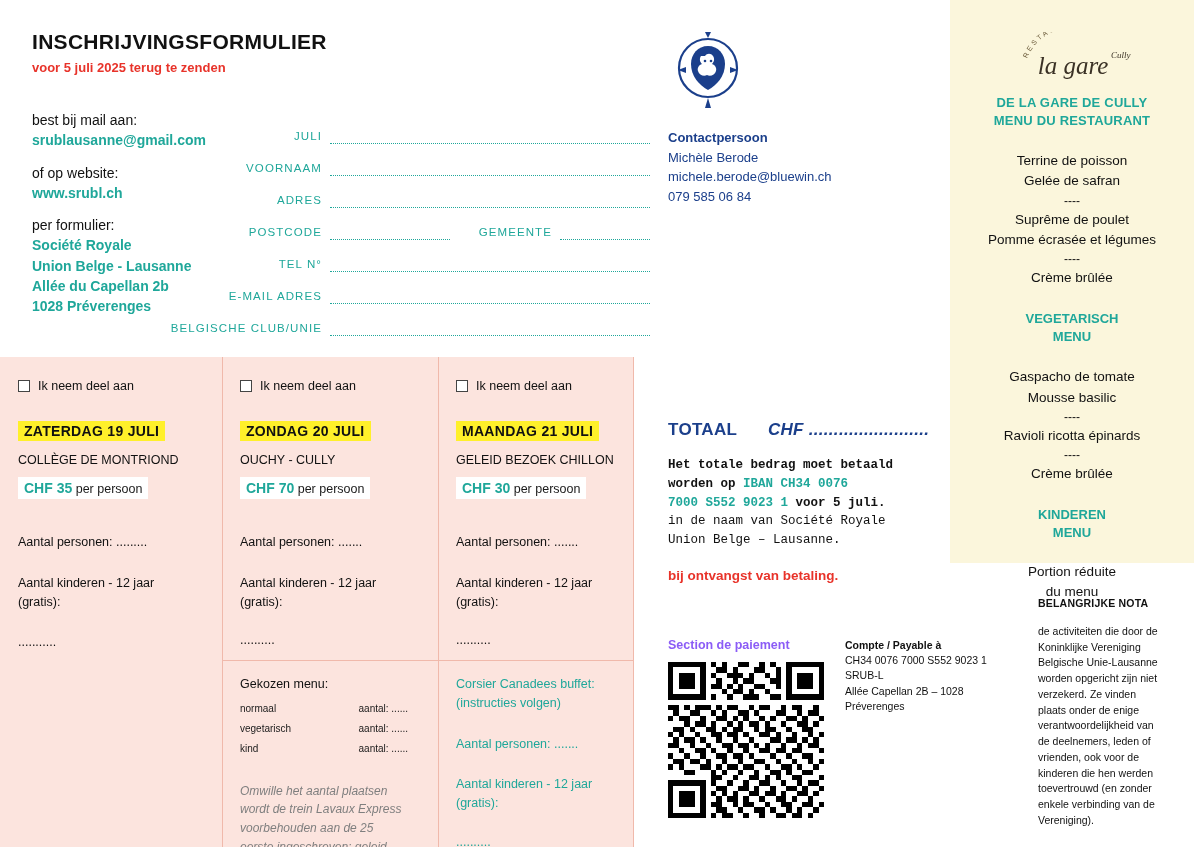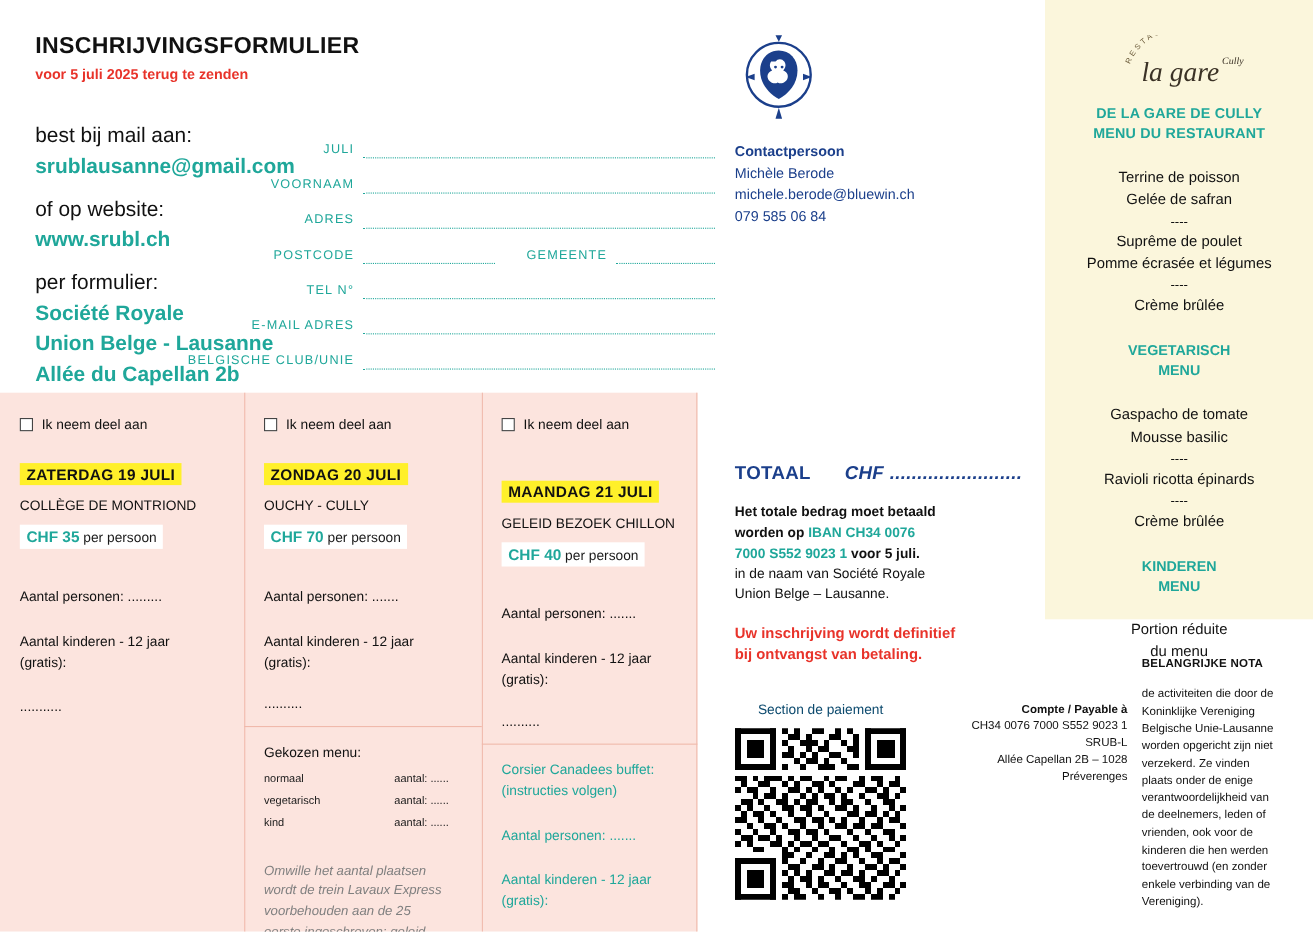--- a/index.html
+++ b/index.html
@@ -17,21 +17,21 @@
   
   
 
   
   .form-head { position:absolute; left:32px; top:30px; width:300px; }
   .form-title {
     font-size:21px; font-weight:bold; letter-spacing:0.3px; color:#111;
   }
   .form-sub { font-size:13px; font-weight:bold; color:#e8332a; margin-top:6px; }
 
-  .contact-block { position:absolute; left:32px; top:110px; width:230px; font-size:19px; line-height:1.45; }
+  .contact-block { position:absolute; left:32px; top:110px; width:230px; font-size:14px; line-height:1.45; }
   .contact-block .lbl { color:#111; }
   .contact-block .teal { color:#1fa79a; font-weight:bold; }
   .contact-block .gap { height:12px; }
 
   
   .fields { position:absolute; left:150px; top:112px; width:500px; }
   .frow { display:flex; align-items:flex-end; height:32px; }
   .flabel {
     font-size:11.5px; color:#1fa79a; letter-spacing:1.1px; text-align:right;
     padding-right:8px; white-space:nowrap; padding-bottom:2px;
@@ -92,30 +92,30 @@
   .italic-note {
     font-style:italic; color:#7f7f7f; font-size:12px; line-height:1.55;
   }
   .mini-chk { font-size:10px; }
   .menu-row { display:flex; justify-content:space-between; width:168px; margin-top:9px; }
 
   
   .totaal { position:absolute; left:668px; top:420px; width:270px; }
   .totaal .t-head { font-size:17px; font-weight:bold; color:#1b3f8b; letter-spacing:0.3px; }
   .totaal .t-head .chf { margin-left:26px;font-style:italic; }
-  .pay-txt { font-size:12.5px; line-height:1.5; margin-top:16px; color:#111; }
+  .pay-txt { font-size:12.5px; line-height:1.5; margin-top:16px; color:#111;font-family:Liberation Mono, monospace; }
   .pay-txt .b { font-weight:bold; }
   .pay-txt .teal { color:#1fa79a; font-weight:bold; }
   .def-txt { font-size:13.5px; font-weight:bold; color:#e8332a; line-height:1.45; margin-top:16px; }
 
   
   .pay-sec { position:absolute; left:668px; top:638px; }
-  .pay-sec .lab { font-weight:normal; font-size:12.5px; color:#0c4a6e;text-align:center; }
+  .pay-sec .lab { font-weight:bold; font-size:12.5px; color:#8b5cf6; }
   .qr { margin-top:10px; width:156px; height:156px; }
-  .payable { position:absolute; left:845px; top:638px; width:180px; font-size:10.5px; line-height:1.45; color:#111;text-align:right; }
+  .payable { position:absolute; left:845px; top:638px; width:180px; font-size:10.5px; line-height:1.45; color:#111; }
   .payable .b { font-weight:bold; }
 
   
   .nota { position:absolute; left:1038px; top:596px; width:120px; font-size:10.5px; line-height:1.5; color:#111; }
   .nota .h { font-weight:bold; letter-spacing:0.2px; margin-bottom:12px; }
 </style>
 </head>
 <body>
 
 <div class="page">
@@ -304,26 +304,26 @@
     </div>
 
     <div class="italic-note" style="margin-top:28px; width:170px">Omwille het aantal plaatsen wordt de trein Lavaux Express voorbehouden aan de 25 eerste ingeschreven; geleid bezoek aan Cully voor de andere.</div>
   </div>
 
   <div class="pcol" style="left:438px; width:196px;">
     <div class="chk-row">
       <span class="chk"></span>
       <span>Ik neem deel aan</span>
     </div>
-    <div style="margin-top:44px">
+    <div style="margin-top:28px">
       <span class="hl">MAANDAG 21 JULI</span>
     </div>
     <div class="place" style="margin-top:12px">GELEID BEZOEK CHILLON</div>
     <div style="margin-top:10px">
-      <span class="price"><b>CHF 40</b> <span>per persoon</span></span>
+      <span class="price"><b>CHF 30</b> <span>per persoon</span></span>
     </div>
     <div class="small" style="margin-top:34px">Aantal personen: .......</div>
     <div class="small" style="margin-top:22px">Aantal kinderen - 12 jaar</div>
     <div class="small">(gratis):</div>
     <div class="small" style="margin-top:20px">..........</div>
 
     <div class="hsep"></div>
 
     <div class="small" style="margin-top:14px; color:#1fa79a">Corsier Canadees buffet:</div>
     <div class="small" style="color:#1fa79a">(instructies volgen)</div>
@@ -339,21 +339,20 @@
       <span class="chf">CHF ........................</span>
     </div>
     <div class="pay-txt">
       <span class="b">Het totale bedrag moet betaald</span><br>
       <span class="b">worden op </span><span class="teal">IBAN CH34 0076</span><br>
       <span class="teal">7000 S552 9023 1</span><span class="b"> voor 5 juli.</span><br>
       <span>in de naam van Société Royale</span><br>
       <span>Union Belge – Lausanne.</span>
     </div>
     <div class="def-txt">
-      <div>Uw inschrijving wordt definitief</div>
       <div>bij ontvangst van betaling.</div>
     </div>
   </div>
 
   <div class="pay-sec">
     <div class="lab">Section de paiement</div>
     <div class="qr">
       <svg width="156" height="156" viewBox="0 0 29 29" shape-rendering="crispEdges">
         <rect width="29" height="29" fill="#fff"></rect>
         <g fill="#000">

